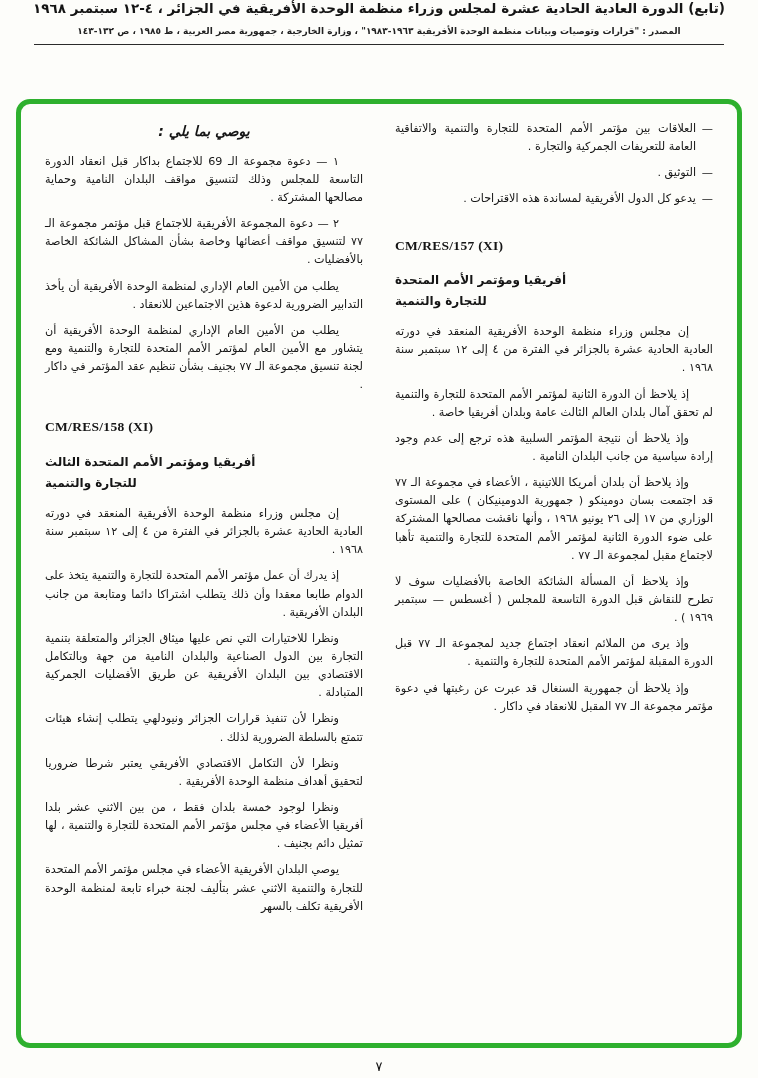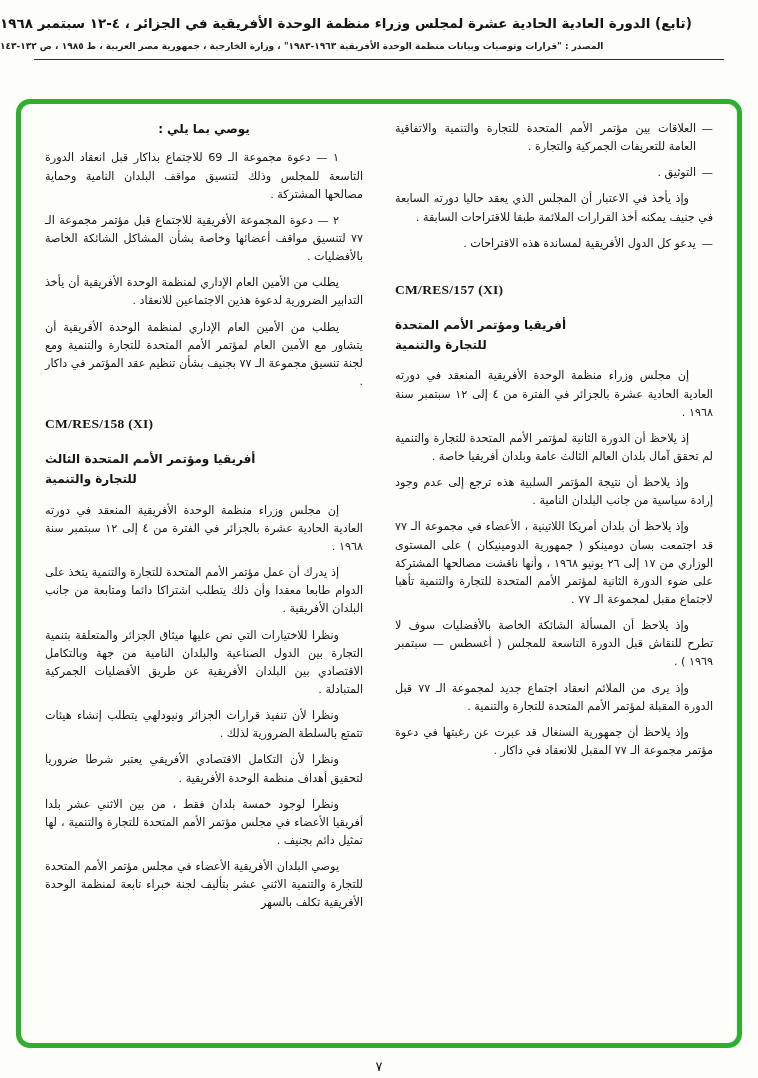--- a/index.html
+++ b/index.html
@@ -7,21 +7,21 @@
   body {
     width: 758px; height: 1078px;
     position: relative;
     margin: 0 auto;
     font-family: "DejaVu Sans", sans-serif;
     color: #151515;
     direction: rtl;
     overflow: hidden;
     background: #fdfdfa;
   }
-  .page-header { text-align: left; padding-top: 15px; }
+  .page-header { text-align: center; }
   .header-title { font-weight: bold; font-size: 13.5px; letter-spacing: 0; }
   .header-source { font-weight: bold; font-size: 9px; margin-top: 10px; color: #222; }
   .header-rule { border: 0; border-top: 1.5px solid #2b2b2b; margin: 8px 34px 0 34px; }
 
   .content-frame {
     position: absolute;
     left: 16px; right: 16px;
     top: 99px; bottom: 30px;
     border: 5px solid #2eb02e;
     border-radius: 14px;
@@ -53,22 +53,23 @@
     text-align: left;
     font-weight: bold;
     font-size: 12px;
     line-height: 1.7;
     margin-bottom: 12px;
     text-indent: 0;
   }
   .col-heading {
     text-align: center;
     font-weight: bold;
-    font-size: 12px;
+    font-size: 14px;
     margin-bottom: 10px;
+    font-style: italic;
   }
   .page-number {
     position: absolute;
     bottom: 4px; left: 0; right: 0;
     text-align: center;
     font-size: 13px;
     color: #111;
   }
 </style>
 </head>
@@ -88,21 +89,20 @@
       <div class="dash-item">
         <span class="dash">—</span>
         <span>العلاقات بين مؤتمر الأمم المتحدة للتجارة والتنمية والاتفاقية العامة للتعريفات الجمركية والتجارة .</span>
       </div>
 
       <div class="dash-item">
         <span class="dash">—</span>
         <span>التوثيق .</span>
       </div>
 
-      <p class="para">وإذ يأخذ في الاعتبار أن المجلس الذي يعقد حاليا دورته السابعة في جنيف يمكنه أخذ القرارات الملائمة طبقا للاقتراحات السابقة .</p>
 
       <div class="dash-item">
         <span class="dash">—</span>
         <span>يدعو كل الدول الأفريقية لمساندة هذه الاقتراحات .</span>
       </div>
 
       <div class="res-code first">CM/RES/157 (XI)</div>
 
       <h2 class="section-heading">
         <span>أفريقيا ومؤتمر الأمم المتحدة</span><br>

